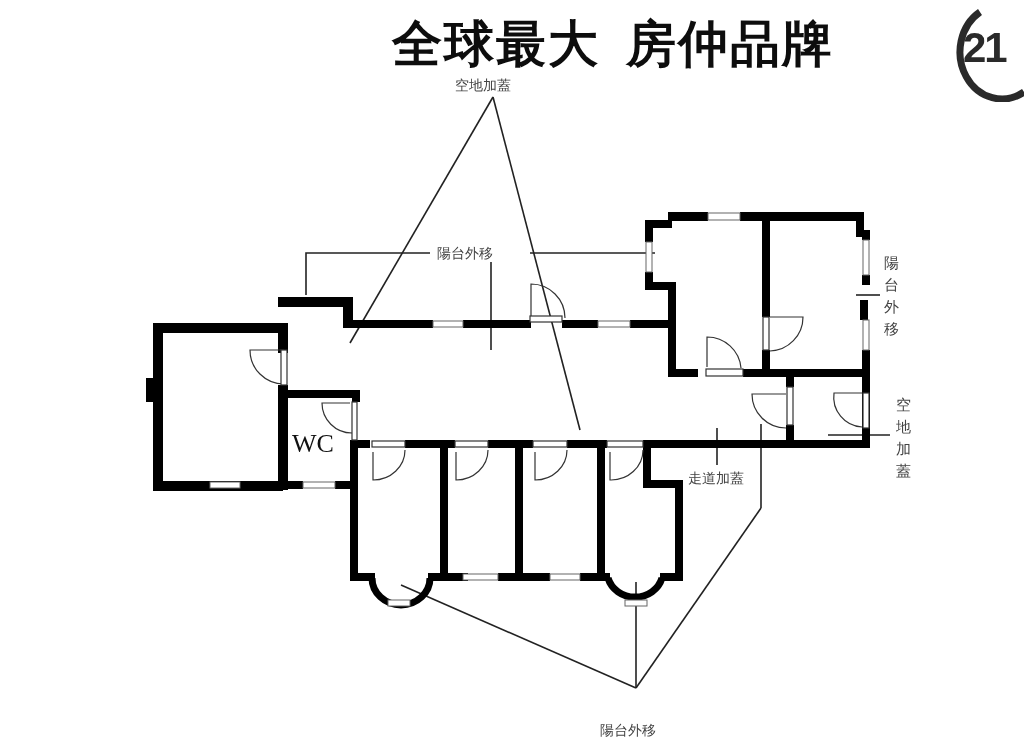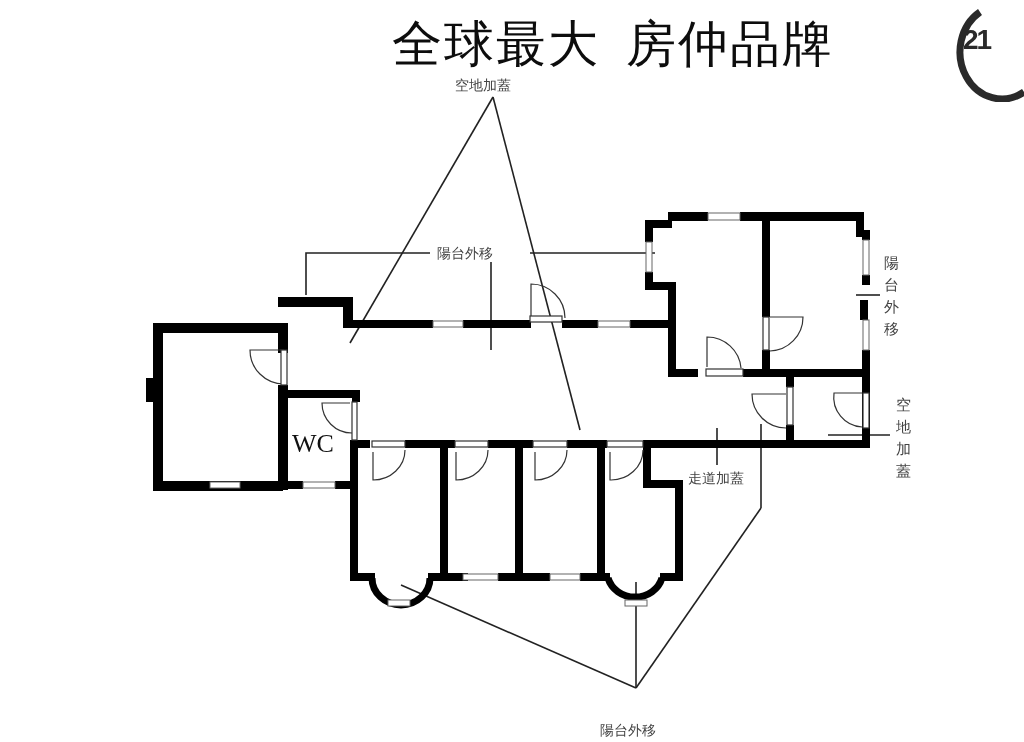--- a/index.html
+++ b/index.html
@@ -1,27 +1,27 @@
 <!DOCTYPE html>
 <html><head>
   <meta charset="utf-8">
   <style>
     html, body { margin: 0; padding: 0; background: #ffffff; }
     body { width: 1024px; height: 742px; position: relative; overflow: hidden; font-family: "DejaVu Sans", sans-serif; }
     .banner {
       position: absolute; left: 392px; top: 12px;
-      font-family: "DejaVu Sans", sans-serif; font-weight: normal;
+      font-family: "DejaVu Sans", sans-serif; font-weight: bold;
       font-size: 50px; color: #0d0d0d; letter-spacing: 2px; line-height: 64px;
       white-space: nowrap;
     }
     .banner .gap { display: inline-block; width: 26px; }
     .logo { position: absolute; left: 940px; top: 6px; width: 84px; height: 96px; }
     .logo-num {
       position: absolute; left: 23px; top: 18px; font-family: "Liberation Sans", sans-serif;
-      font-weight: bold; font-size: 28px; color: #2a2a2a; letter-spacing: -2px;
+      font-weight: bold; font-size: 42px; color: #2a2a2a; letter-spacing: -2px;
     }
     svg.plan { position: absolute; left: 0; top: 0; }
     .lbl { font-family: "DejaVu Serif", serif; font-size: 14px; fill: #444; }
     .lbl-v { font-family: "DejaVu Serif", serif; font-size: 15px; fill: #444; }
     .wc { font-family: "Liberation Serif", serif; font-size: 26px; fill: #111; }
   </style>
 </head>
 <body>
 
 <div class="banner">

